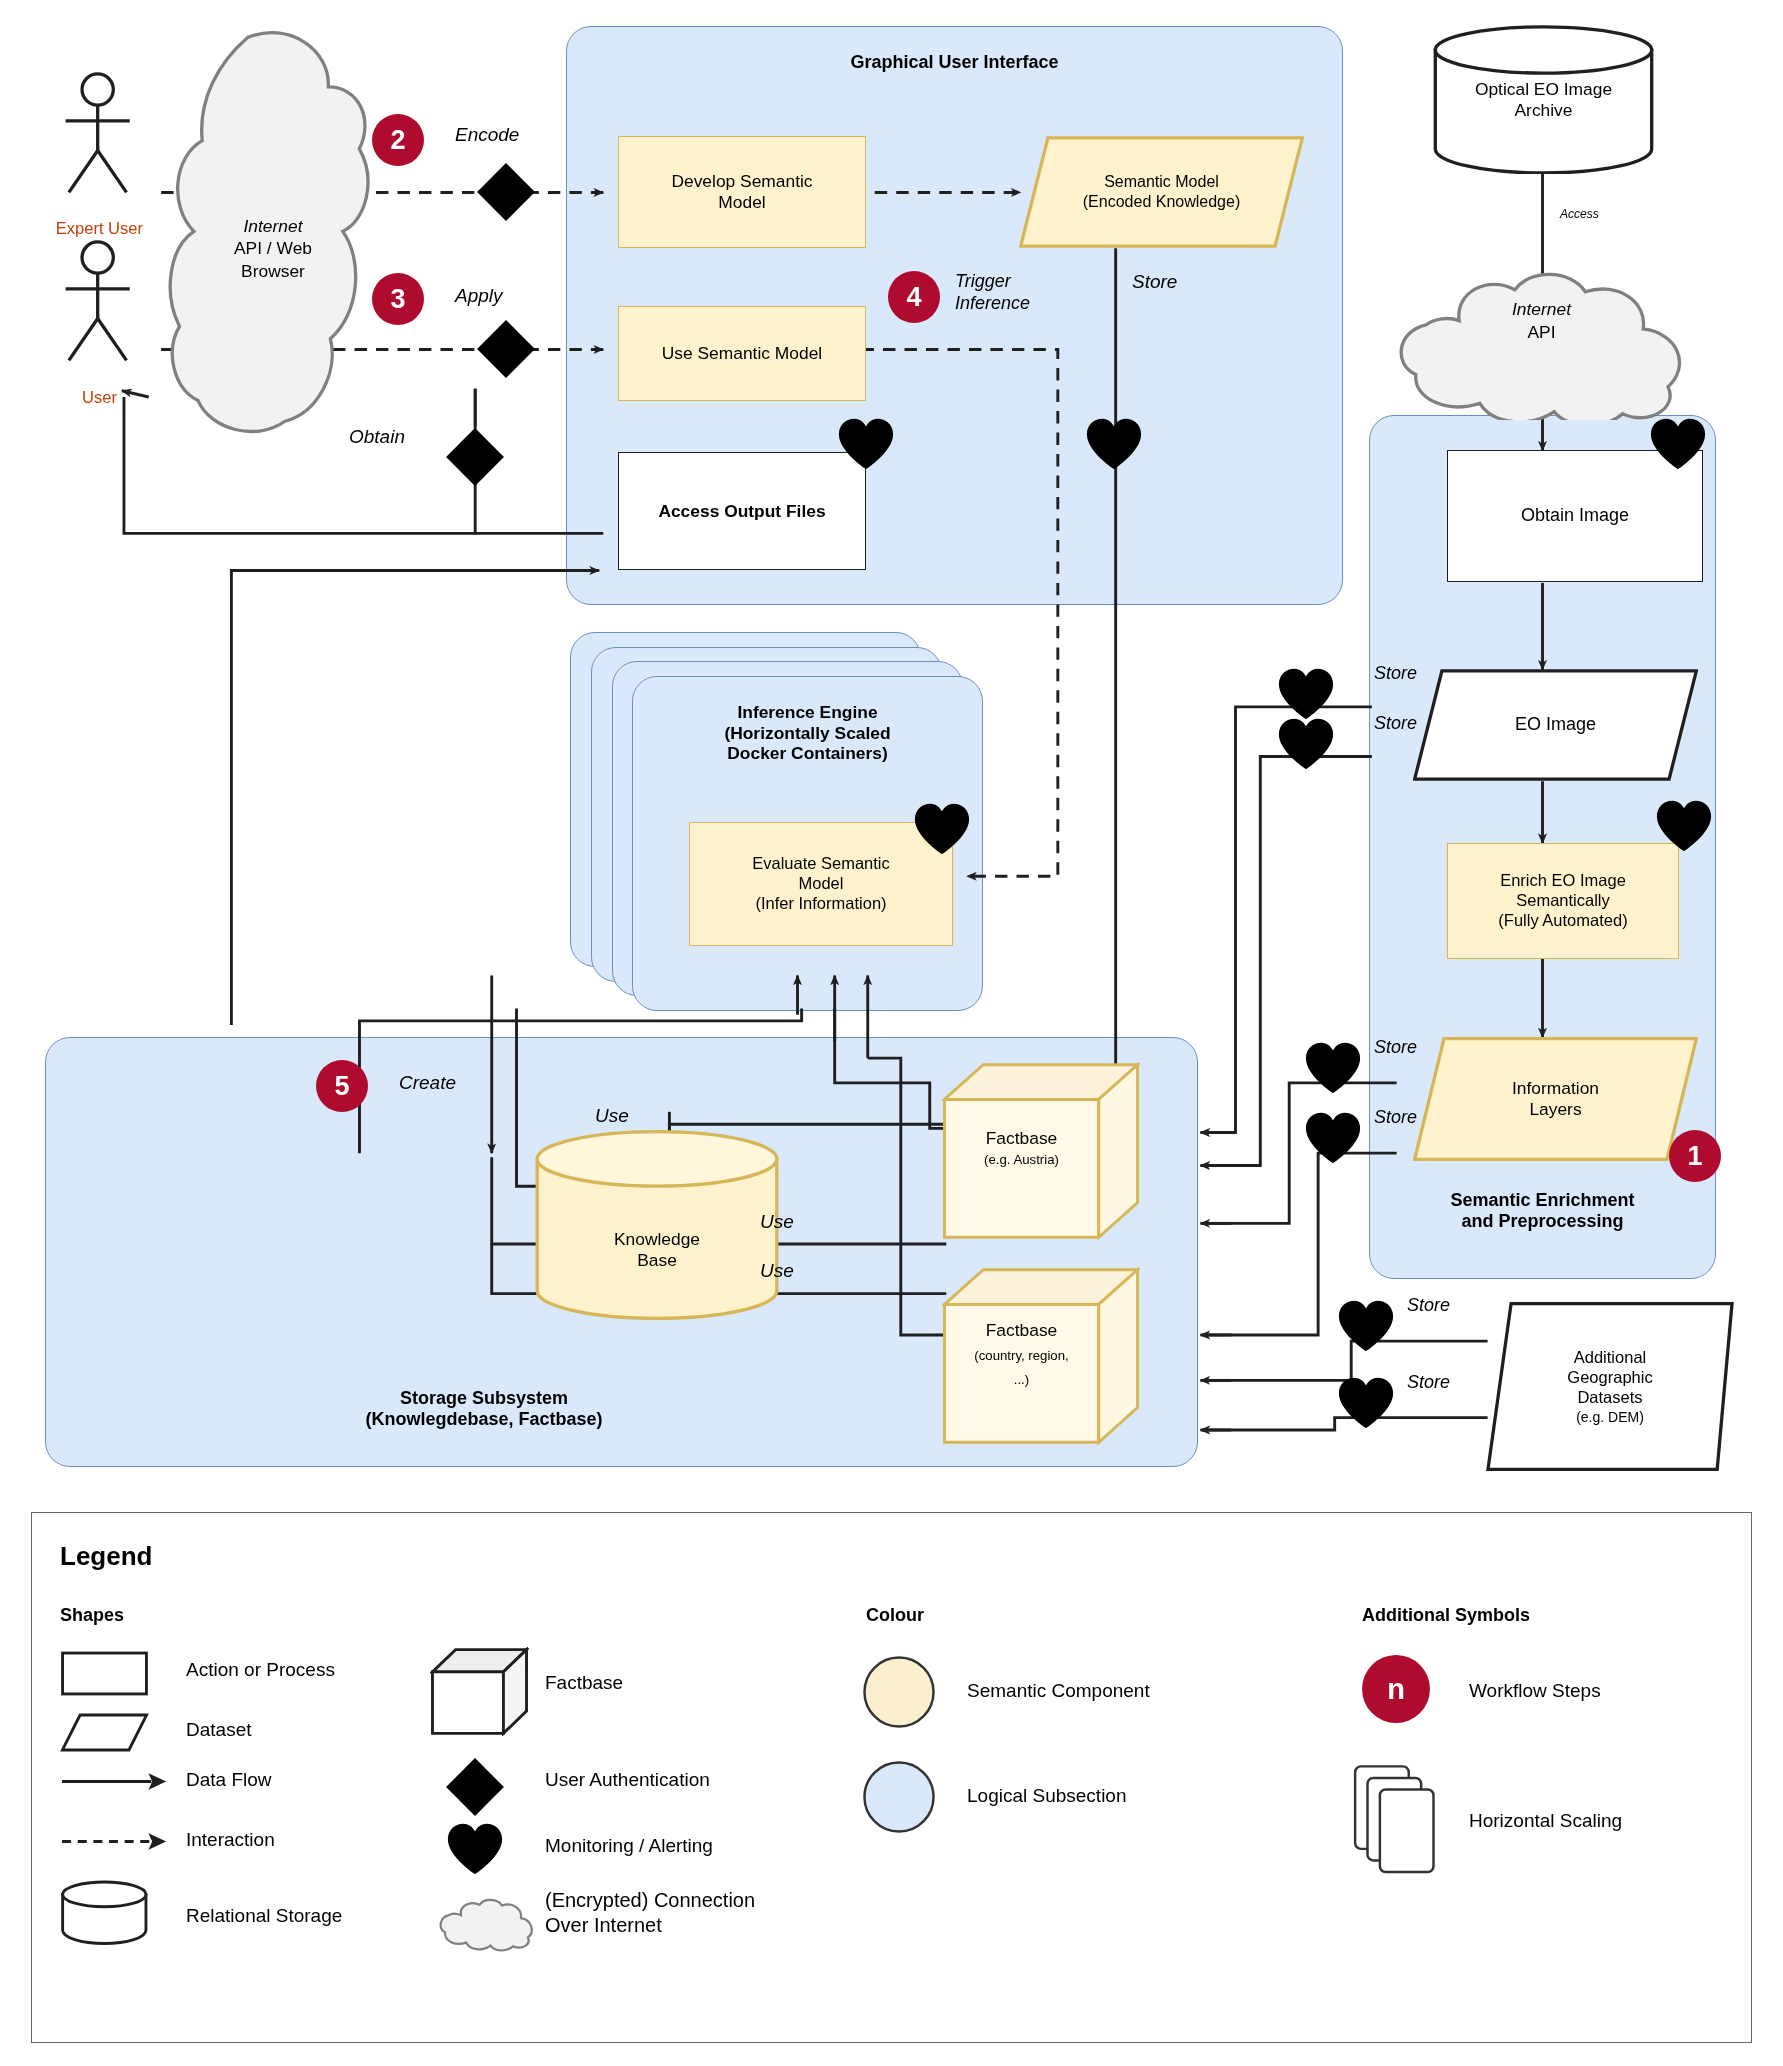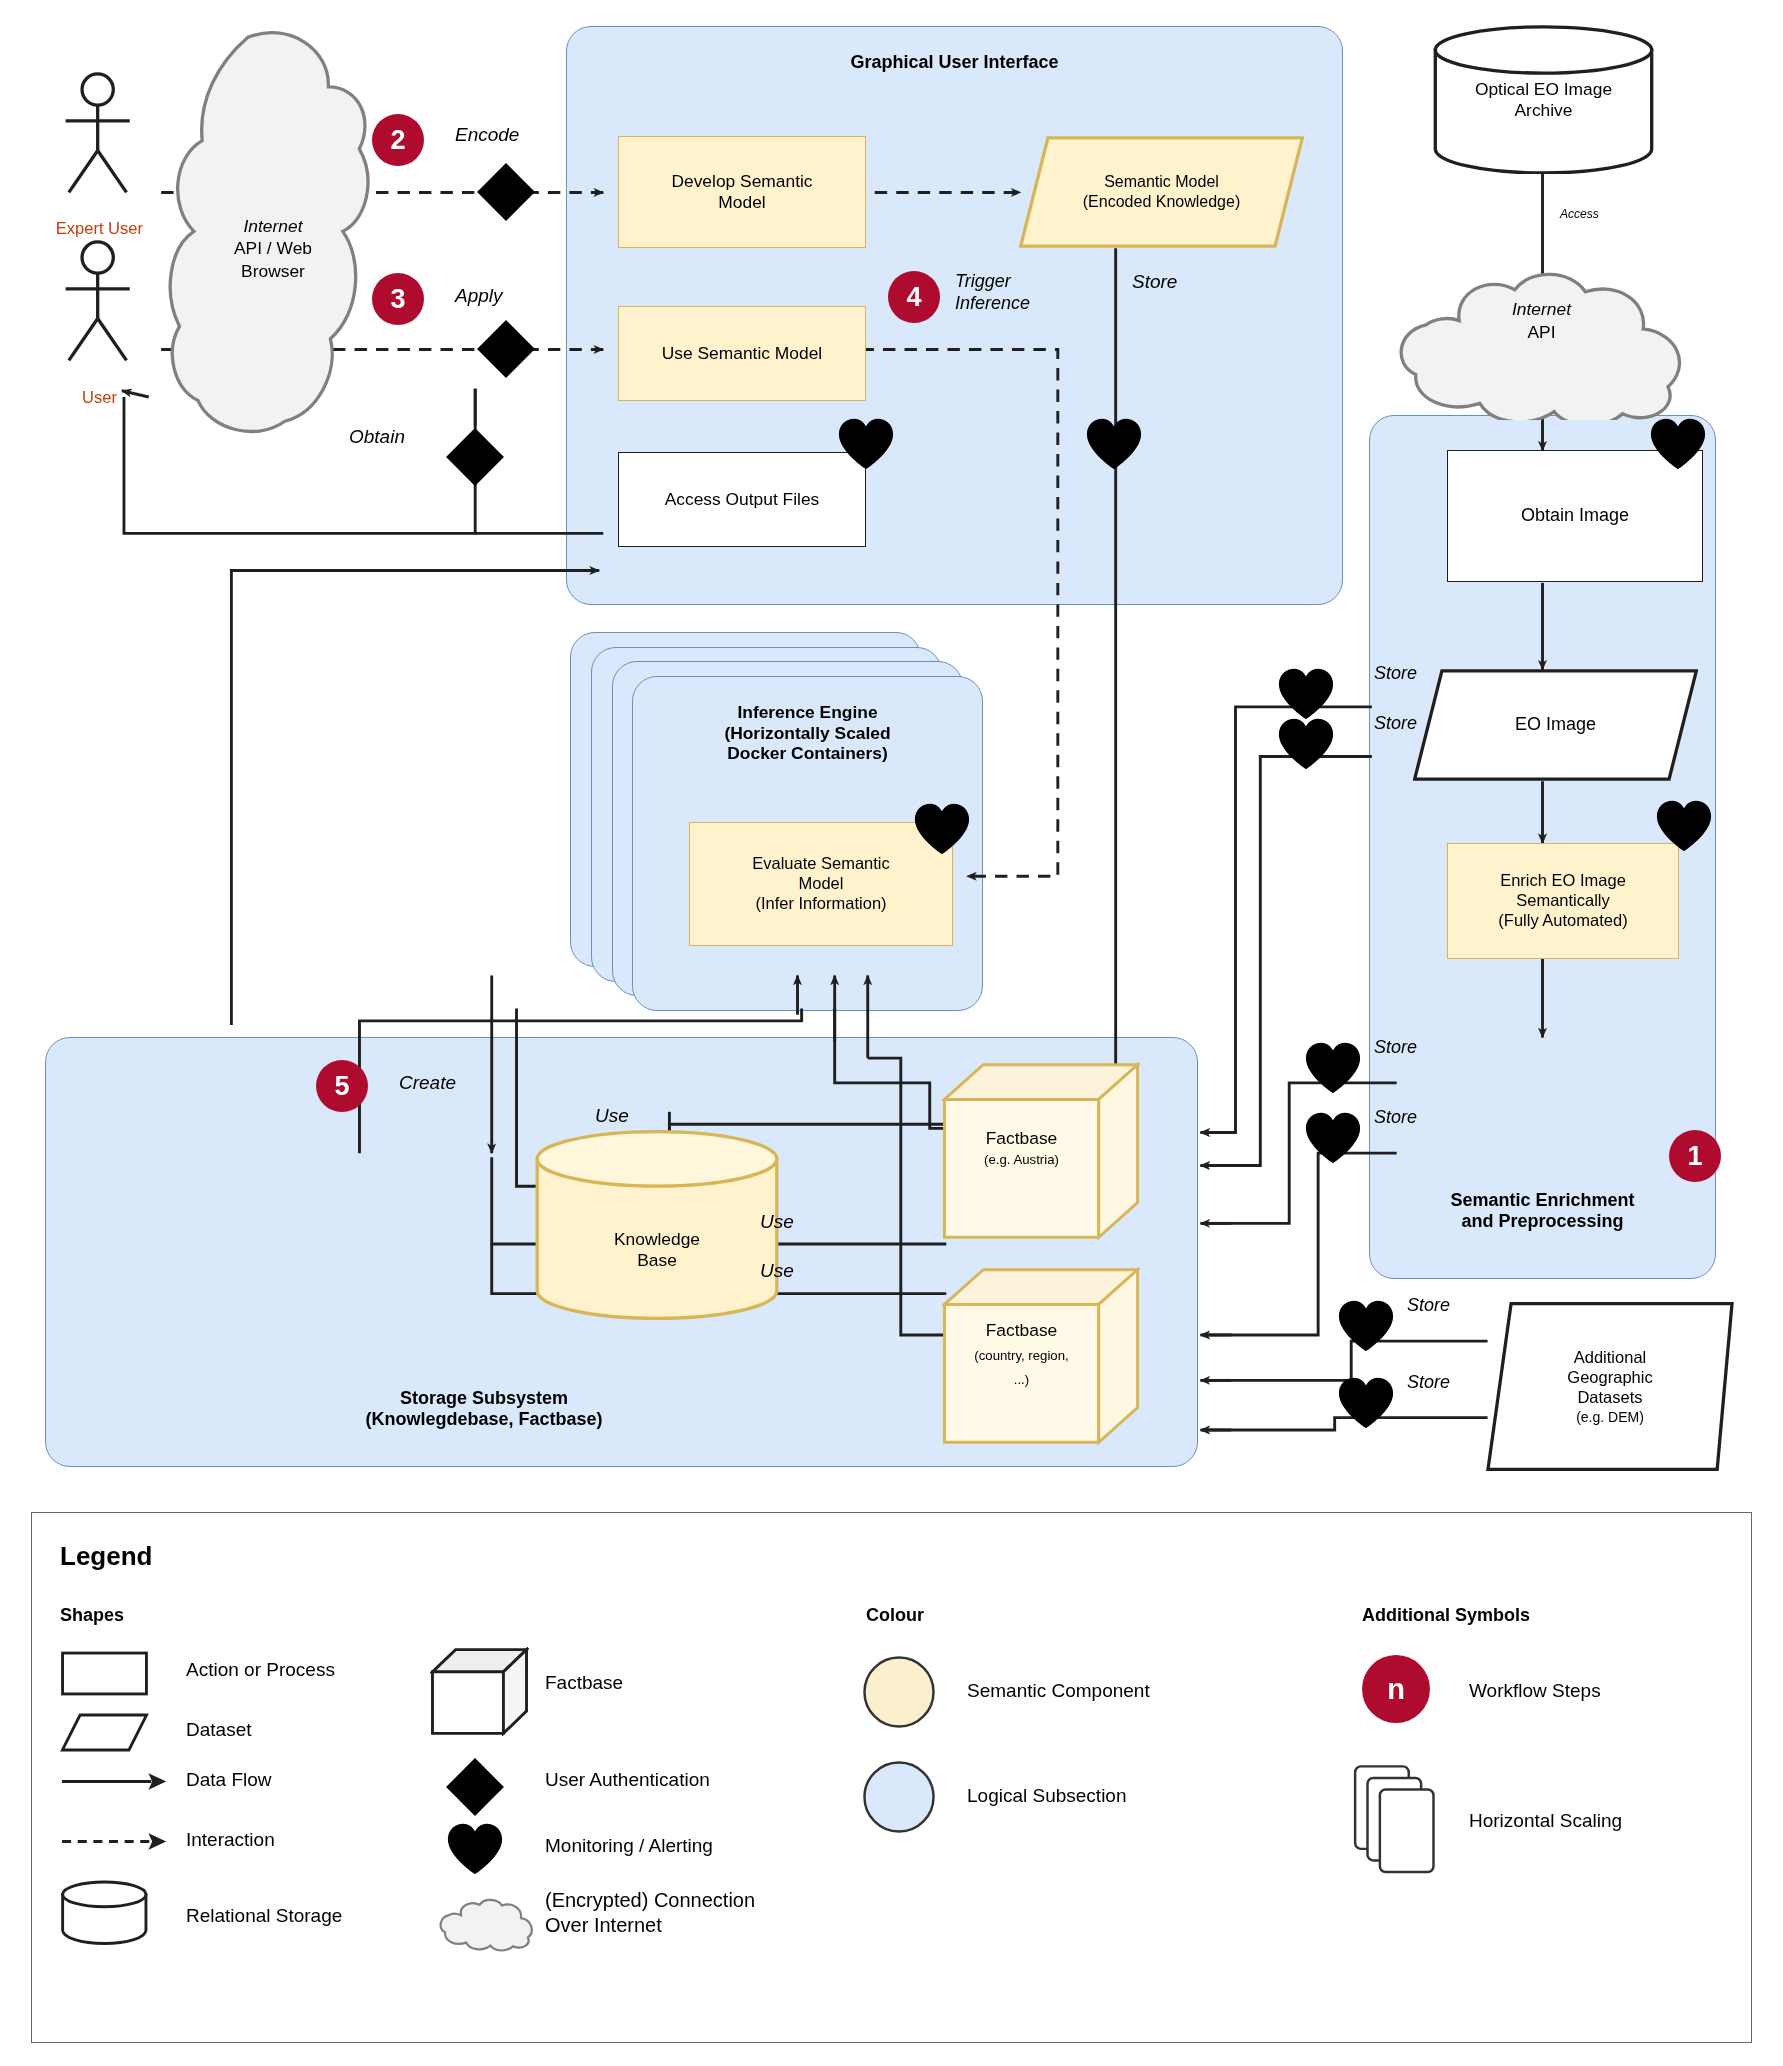--- a/index.html
+++ b/index.html
@@ -188,21 +188,21 @@
     <div class="lbl" style="font-size:16px;">
       <span style="white-space:pre-line;">Semantic Model
 (Encoded Knowledge)</span>
     </div>
   </div>
 
   <div class="node proc-sem" style="left:607px;top:306px;width:248px;height:95px;font-size:17.4px;">
     <span class="nodetext" style="white-space:pre-line;">Use Semantic Model</span>
   </div>
 
-  <div class="node proc" style="left:607px;top:452px;width:248px;height:95px;font-size:17.4px;">
+  <div class="node proc" style="left:607px;top:452px;width:248px;height:118px;font-size:17.4px;font-weight:bold;">
     <span class="nodetext" style="white-space:pre-line;">Access Output Files</span>
   </div>
 
   <div class="sublabel" style="left:632px;top:702px;width:351px;font-size:17.4px;">Inference Engine
 (Horizontally Scaled
 Docker Containers)</div>
 
   <div class="node proc-sem" style="left:678px;top:822px;width:264px;height:124px;font-size:16.5px;">
     <span class="nodetext" style="white-space:pre-line;">Evaluate Semantic
 Model
@@ -263,20 +263,29 @@
       <span>EO Image</span>
     </div>
   </div>
 
   <div class="node proc-sem" style="left:1436px;top:843px;width:232px;height:116px;font-size:16.5px;">
     <span class="nodetext" style="white-space:pre-line;">Enrich EO Image
 Semantically
 (Fully Automated)</span>
   </div>
 
+  <div class="pgram" style="left:1413px;top:1037px;width:285px;height:124px;">
+    <svg width="285" height="124" viewBox="0 0 690 300">
+      <polygon points="75,4 686,4 615,296 4,296" fill="#FFF2CC" stroke="#D6B656" stroke-width="8"></polygon>
+    </svg>
+    <div class="lbl" style="font-size:17.4px;">
+      <span style="white-space:pre-line;">Information
+Layers</span>
+    </div>
+  </div>
 
   <div class="pgram" style="left:1486px;top:1302px;width:248px;height:169px;">
     <svg width="248" height="169" viewBox="0 0 600 410">
       <polygon points="60,4 596,4 560,406 4,406" fill="#fff" stroke="#1f1f1f" stroke-width="8"></polygon>
     </svg>
     <div class="lbl" style="font-size:16.5px;">
       <span style="white-space:pre-line;">Additional
 Geographic
 Datasets</span>
       <span style="font-size:14px;margin-top:2.5px;">(e.g. DEM)</span>

